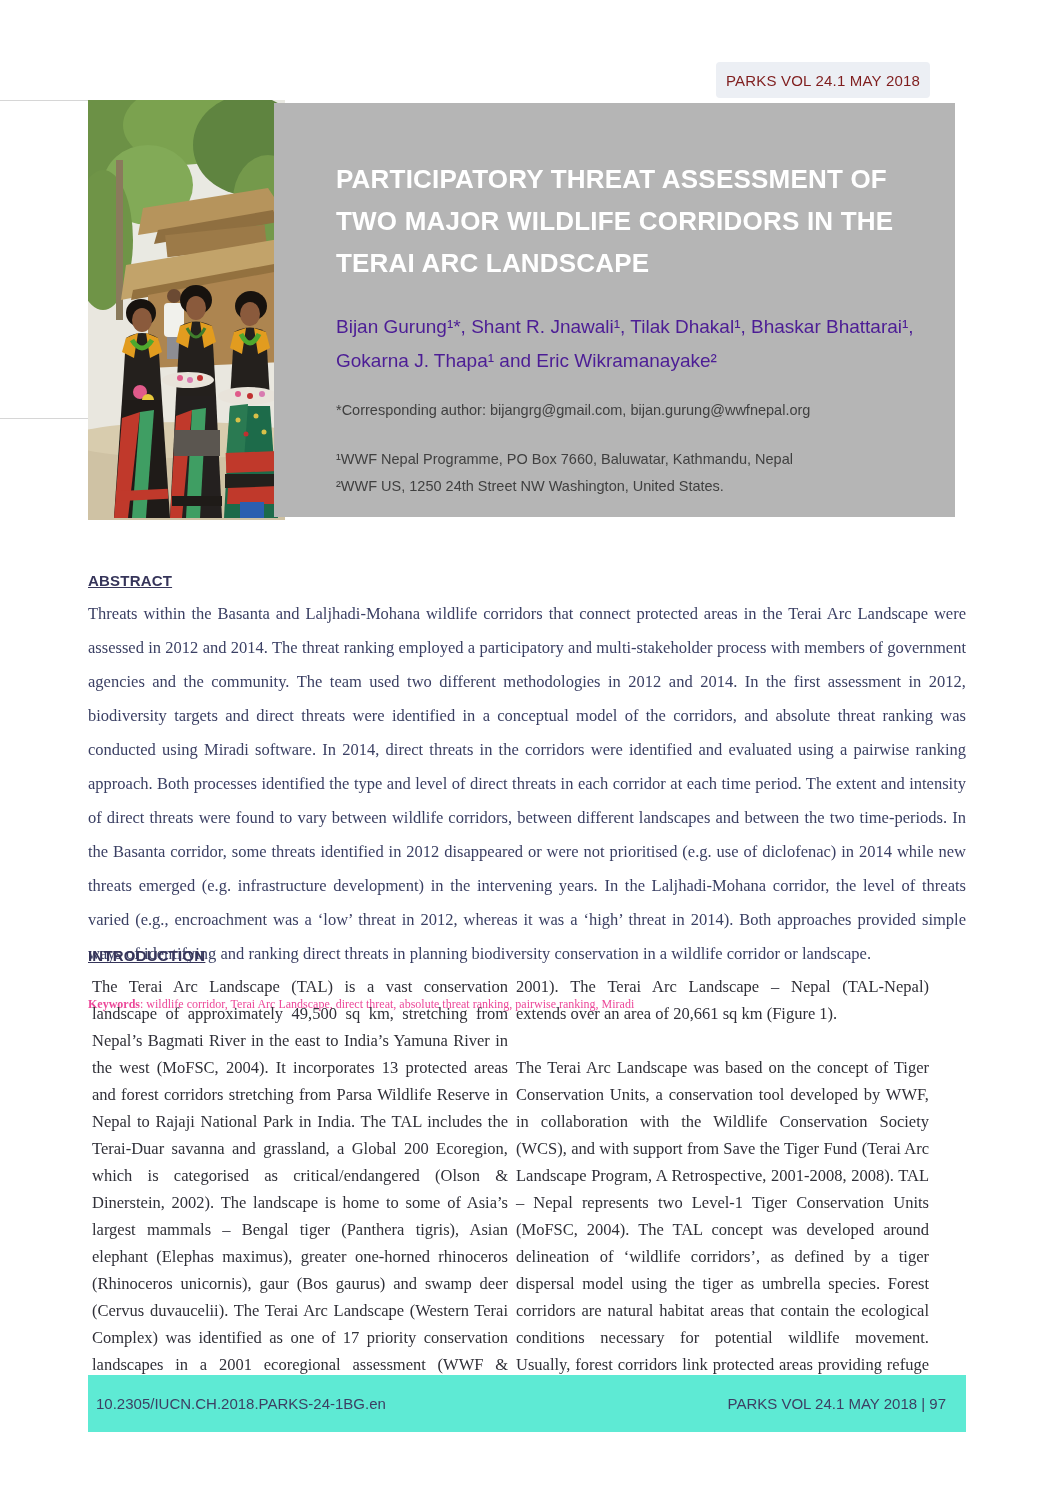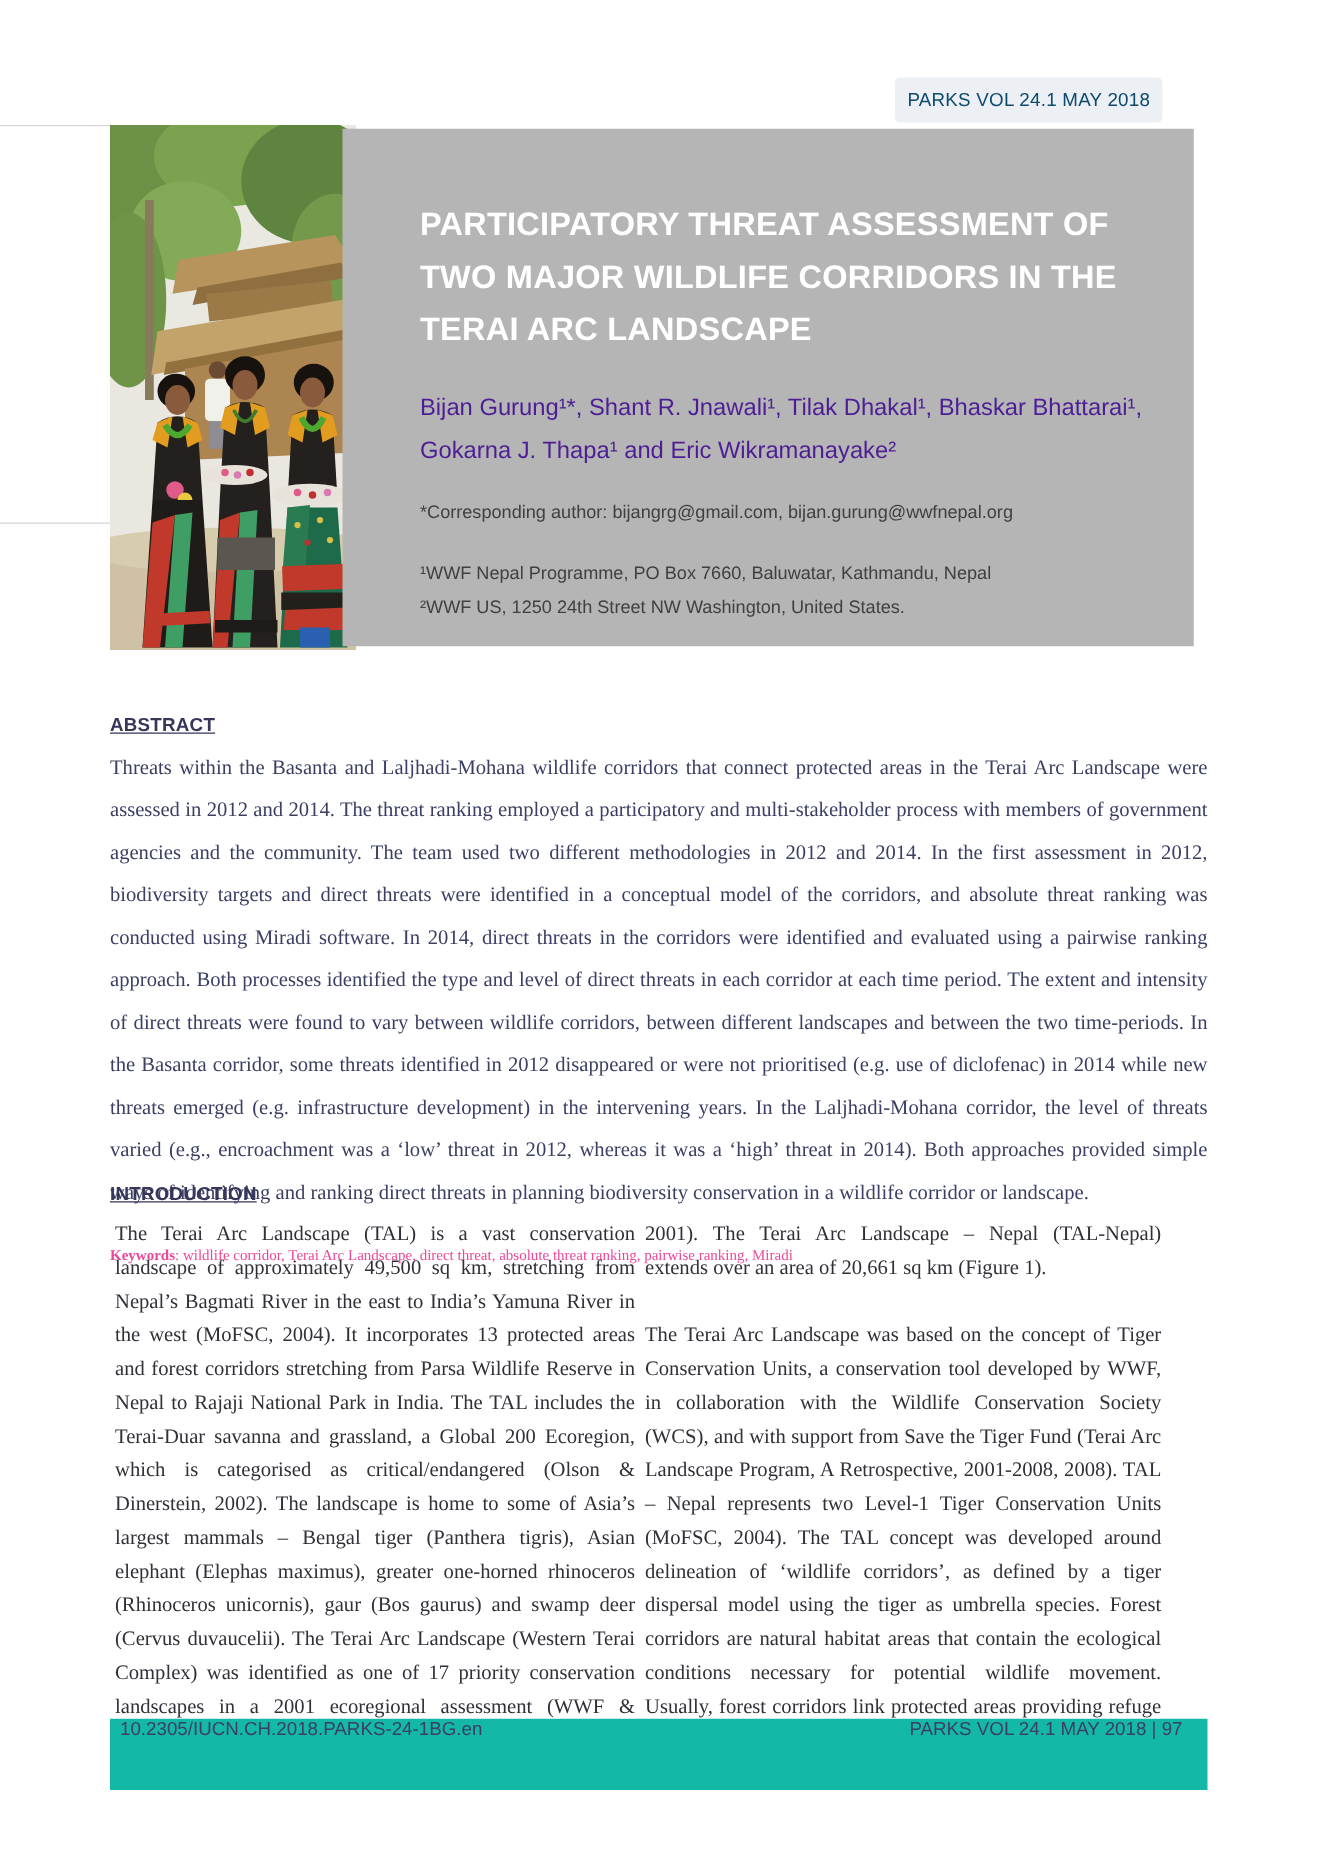--- a/index.html
+++ b/index.html
@@ -8,21 +8,21 @@
     width:1058px;height:1497px;
     background:#ffffff;
     font-family:"Liberation Sans",sans-serif;
     overflow:hidden;
   }
   
   .badge{
     position:absolute;left:716px;top:62px;width:214px;height:36px;
     background:#eceff4;border-radius:4px;
     display:flex;align-items:center;justify-content:center;
-    color:#0c4a6e;font-size:15px;letter-spacing:.2px;
+    color:#7f1d1d;font-size:15px;letter-spacing:.2px;
   }
   
   .rule-left-top{position:absolute;left:0;top:100px;width:88px;height:1px;background:#d6d6d6;}
   .rule-left-bottom{position:absolute;left:0;top:418px;width:88px;height:1px;background:#d6d6d6;}
   
   .photo{
     position:absolute;left:88px;top:100px;width:197px;height:420px;
     overflow:hidden;background:#e9e7df;
   }
   .photo svg{display:block;}
@@ -75,22 +75,22 @@
   .col.right{width:421px;padding-top:27px;}
   .body-text{
     font-family:"Liberation Serif",serif;
     color:#303038;font-size:16.5px;line-height:27px;
     text-align:justify;margin:4px;
   }
   .col .body-text + .body-text{margin-top:27px;}
   
   .footer{
     position:absolute;left:88px;top:1375px;width:878px;height:57px;
-    background:#14b8a6;
-    display:flex;justify-content:space-between;
+    background:#5eead4;
+    display:flex;align-items:center;justify-content:space-between;
     box-sizing:border-box;padding:0 20px 0 8px;
     color:#3c3f63;font-size:15px;
   }
 </style>
 </head>
 <body>
 
 <div class="page">
 
   <div class="badge">

